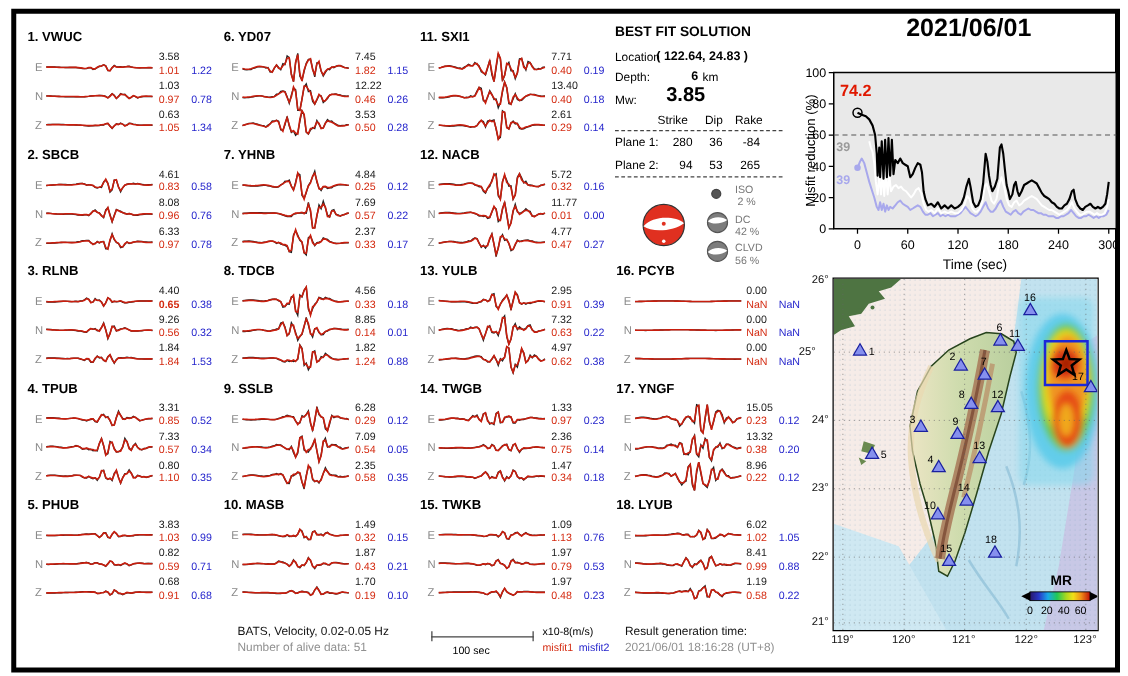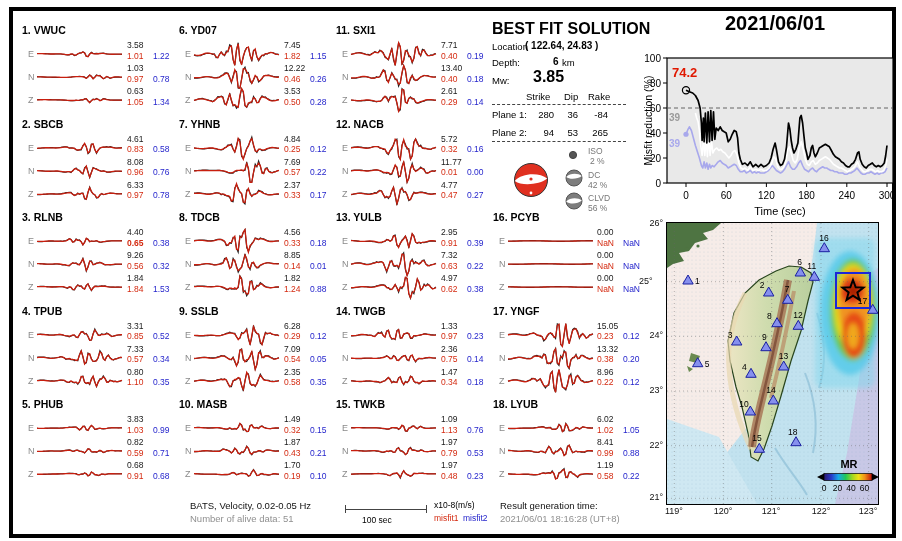--- a/index.html
+++ b/index.html
@@ -5,21 +5,21 @@
   html,body{margin:0;padding:0;background:#fff;}
   .page{position:relative;width:902px;height:541px;background:#fff;overflow:hidden;
         font-family:"Liberation Sans",sans-serif;color:#000;}
   .abs{position:absolute;}
   .frame{position:absolute;left:9px;top:7px;width:879px;height:523px;border:4px solid #000;}
   .sta-head{font-size:10.5px;font-weight:bold;white-space:nowrap;}
   .ch{font-size:9px;color:#8a8a8a;}
   .amp{font-size:8.5px;color:#1a1a1a;white-space:nowrap;}
   .m1{font-size:8.5px;color:#d42a10;white-space:nowrap;}
   .m2{font-size:8.5px;color:#2525cc;white-space:nowrap;}
-  .bf-title{font-size:16px;font-weight:bold;}
+  .bf-title{font-size:11px;font-weight:bold;}
   .bf-lab{font-size:9.5px;}
   .bf-val{font-size:10px;font-weight:bold;white-space:nowrap;}
   .bf-mw{font-size:16px;font-weight:bold;}
   .bf-th{font-size:9.5px;}
   .bf-td{font-size:9.5px;}
   .dash{border-top:1px dashed #444;height:0;}
   .comp-lab{font-size:8.5px;color:#777;line-height:10px;}
   .dt{font-size:20px;font-weight:bold;text-align:center;white-space:nowrap;}
   .foot-b{font-size:9.5px;color:#111;white-space:nowrap;}
   .foot-g{font-size:9.5px;color:#909090;white-space:nowrap;}

